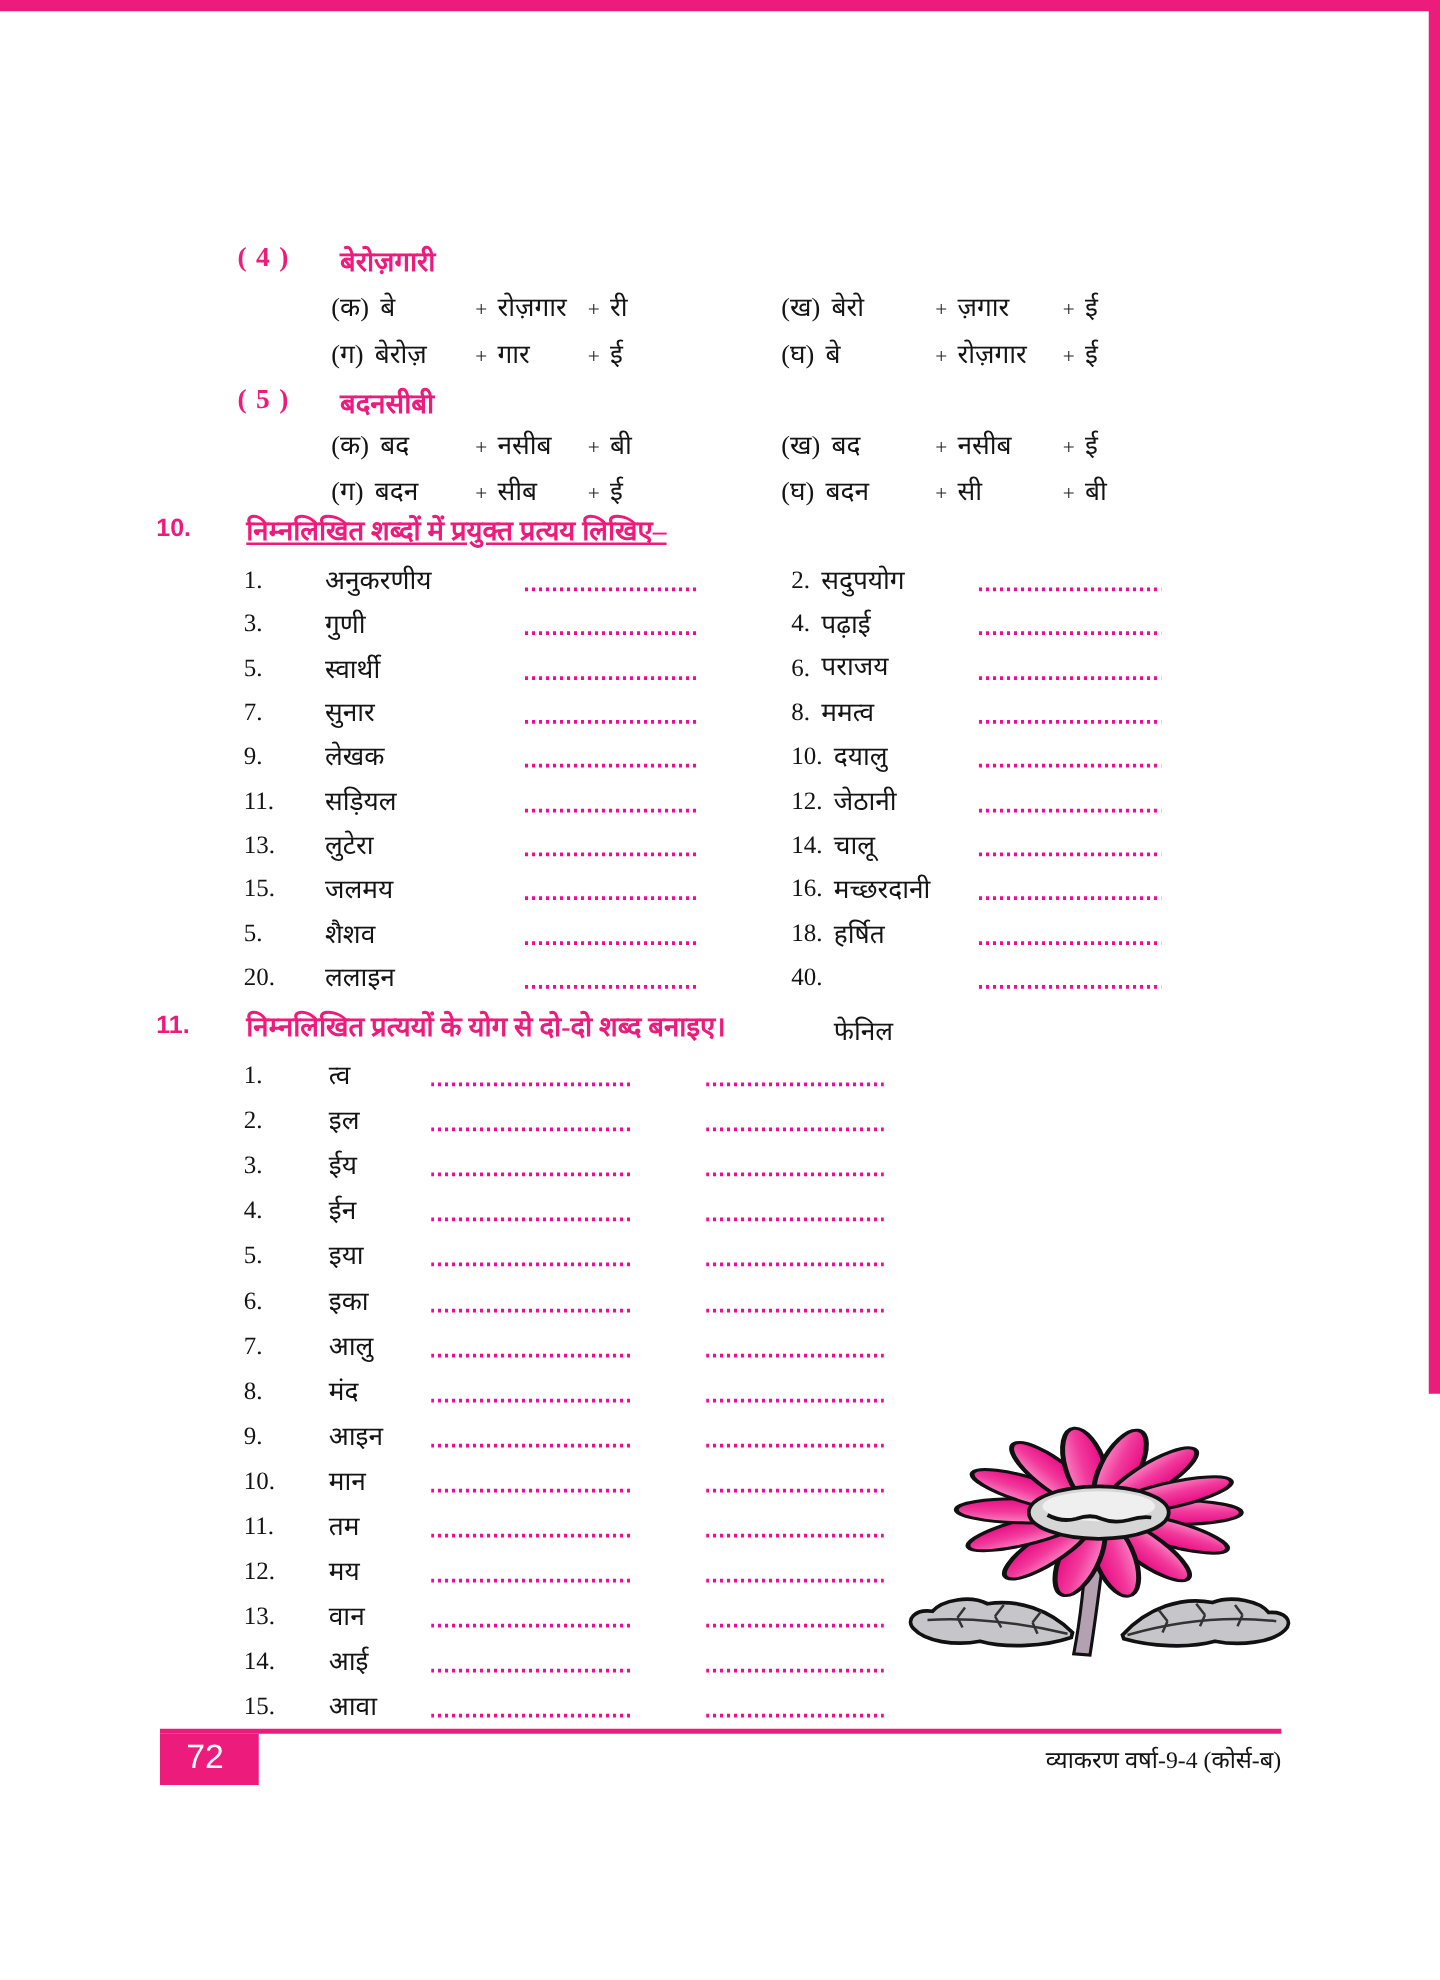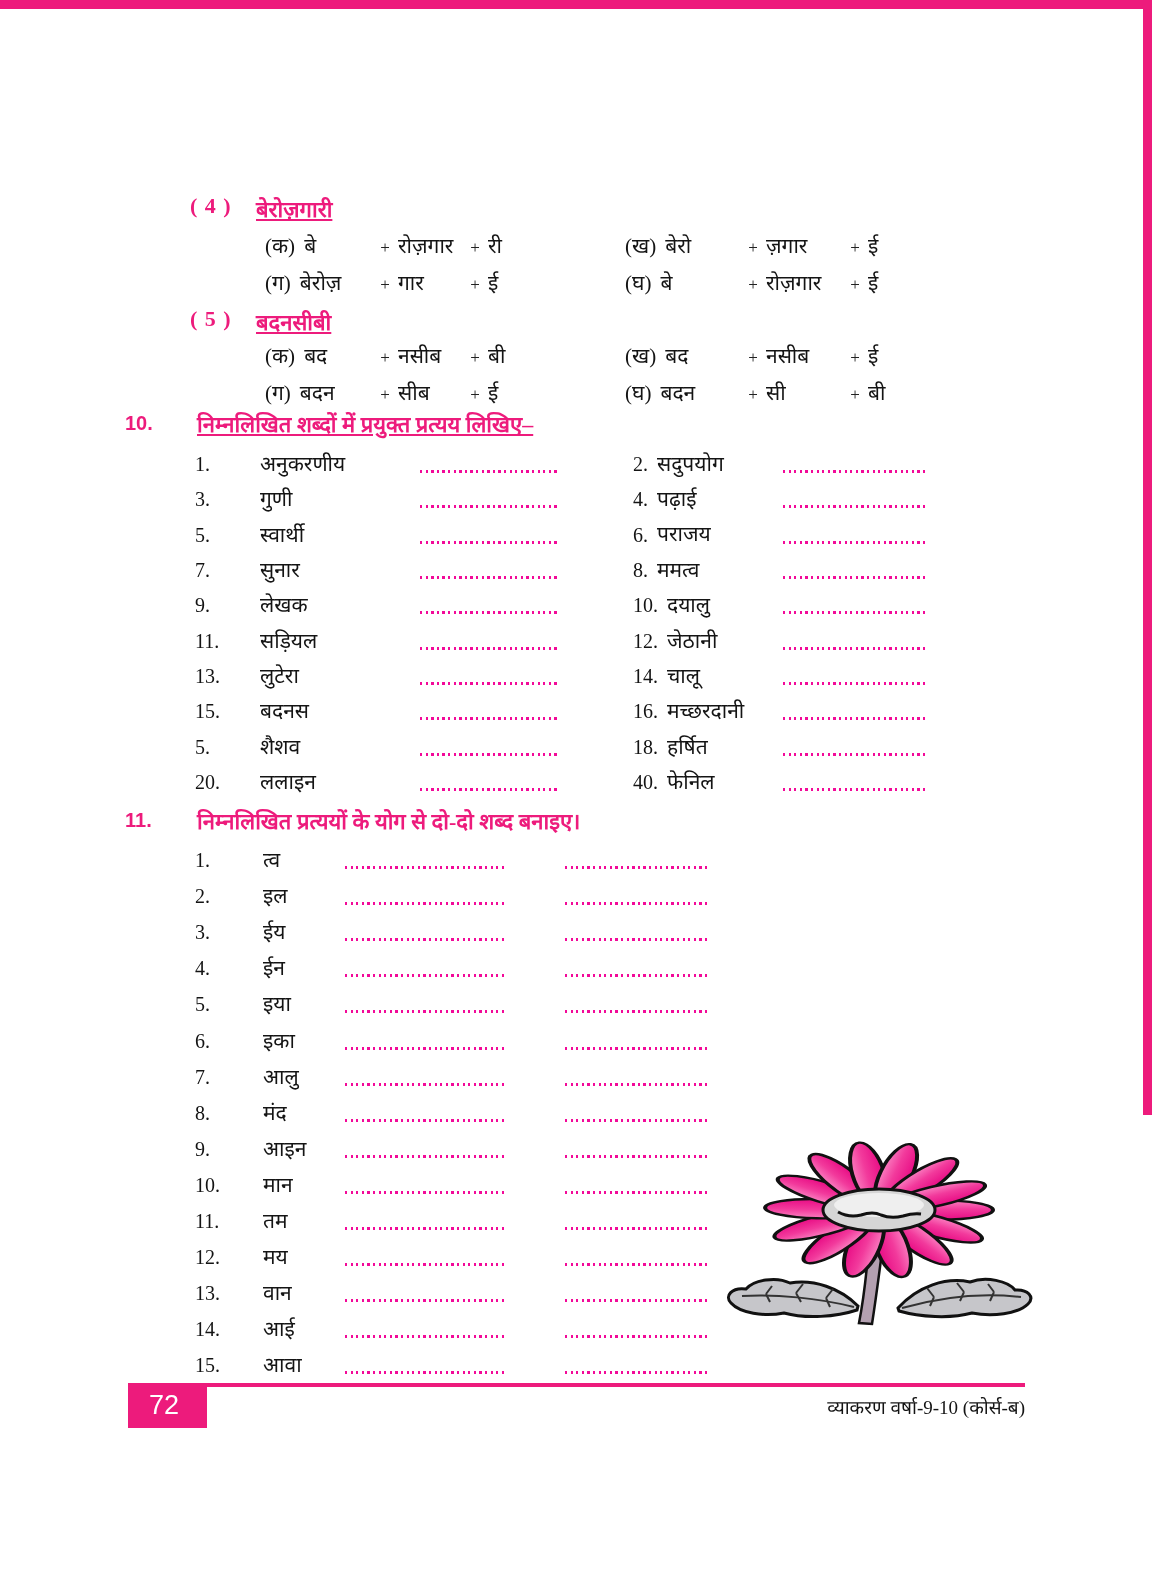--- a/index.html
+++ b/index.html
@@ -4,21 +4,21 @@
 <style>
   html,body{margin:0;padding:0;background:#ffffff;}
   .page{position:relative;width:1152px;height:1584px;background:#ffffff;overflow:hidden;
         font-family:"Liberation Serif","DejaVu Serif",serif;color:#141414;}
   .topbar{position:absolute;left:0;top:0;width:1152px;height:9px;background:#ed1b7c;}
   .rightbar{position:absolute;left:1143px;top:0;width:9px;height:1115px;background:#ed1b7c;}
 
   
   .mcq-head{position:absolute;left:0;width:100%;height:27px;font-size:22px;font-weight:bold;color:#ed1b7c;}
   .mcq-head .mqnum{position:absolute;left:190px;top:0;letter-spacing:1px;}
-  .mcq-head .mqword{position:absolute;left:256px;top:0;text-decoration:underline;}
+  .mcq-head .mqword{position:absolute;left:272px;top:0;}
   .mcq-row{position:absolute;left:0;width:100%;height:27px;font-size:21px;}
   .opt{position:absolute;top:0;display:flex;align-items:baseline;white-space:nowrap;}
   .opt.left{left:265px;}
   .opt.right{left:625px;}
   .opt .lw{display:flex;gap:9px;min-width:107px;}
   .opt.right .lw{min-width:115px;}
   .opt .plus{width:26px;text-align:center;font-size:17px;color:#222;}
   .opt .w2{min-width:64px;}
   .opt.right .w2{min-width:76px;}
 
@@ -218,21 +218,21 @@
         <span class="lword">लुटेरा</span>
         <div class="dots" style="left: 420px; top: 23px; width: 137px;"></div>
         <div class="rpair">
           <span class="lnum2" style="position: static;">14.</span>
           <span style="position: static;">चालू</span>
         </div>
         <div class="dots" style="left: 783px; top: 23px; width: 146px;"></div>
       </div>
       <div class="lrow" style="top: 694.45px; height: 35px; line-height: 35px;">
         <span class="lnum">15.</span>
-        <span class="lword">बदनस</span>
+        <span class="lword">जलमय</span>
         <div class="dots" style="left: 420px; top: 23px; width: 137px;"></div>
         <div class="rpair">
           <span class="lnum2" style="position: static;">16.</span>
           <span style="position: static;">मच्छरदानी</span>
         </div>
         <div class="dots" style="left: 783px; top: 23px; width: 146px;"></div>
       </div>
       <div class="lrow" style="top: 729.8px; height: 35px; line-height: 35px;">
         <span class="lnum">5.</span>
         <span class="lword">शैशव</span>
@@ -242,21 +242,21 @@
           <span style="position: static;">हर्षित</span>
         </div>
         <div class="dots" style="left: 783px; top: 23px; width: 146px;"></div>
       </div>
       <div class="lrow" style="top: 765.15px; height: 35px; line-height: 35px;">
         <span class="lnum">20.</span>
         <span class="lword">ललाइन</span>
         <div class="dots" style="left: 420px; top: 23px; width: 137px;"></div>
         <div class="rpair">
           <span class="lnum2" style="position: static;">40.</span>
-          <span style="position: static;">फेनिल</span>
+          <span style="position: static; margin-top: 43px;">फेनिल</span>
         </div>
         <div class="dots" style="left: 783px; top: 23px; width: 146px;"></div>
       </div>
       <div class="qhead-no" style="top: 809px;">11.</div>
       <div class="qhead-title" style="top: 805px;">निम्नलिखित प्रत्ययों के योग से दो-दो शब्द बनाइए।</div>
       <div class="lrow" style="top: 842px; height: 36px; line-height: 36px;">
         <span class="lnum">1.</span>
         <span class="sfx">त्व</span>
         <div class="dots" style="left: 345px; top: 24px; width: 160px;"></div>
         <div class="dots" style="left: 565px; top: 24px; width: 142px;"></div>
@@ -388,14 +388,14 @@
       <path d="M48,168 l6,-8 M48,168 l4,8 M78,167 l7,-9 M78,167 l5,9 M108,172 l7,-9 M108,172 l4,9"></path>
       <path d="M303,171 C268,167 226,170 184,182"></path>
       <path d="M276,166 l-6,-8 M276,166 l-4,9 M246,166 l-7,-9 M246,166 l-4,9 M216,171 l-7,-9 M216,171 l-4,9"></path>
     </g>
   </svg>
 
   <div class="footer-rule"></div>
   <div class="pagebox">
     <span>72</span>
   </div>
-  <div class="booktitle">व्याकरण वर्षा-9-10 (कोर्स-ब)</div>
+  <div class="booktitle">व्याकरण वर्षा-9-4 (कोर्स-ब)</div>
 </div>
 
 </body></html>

